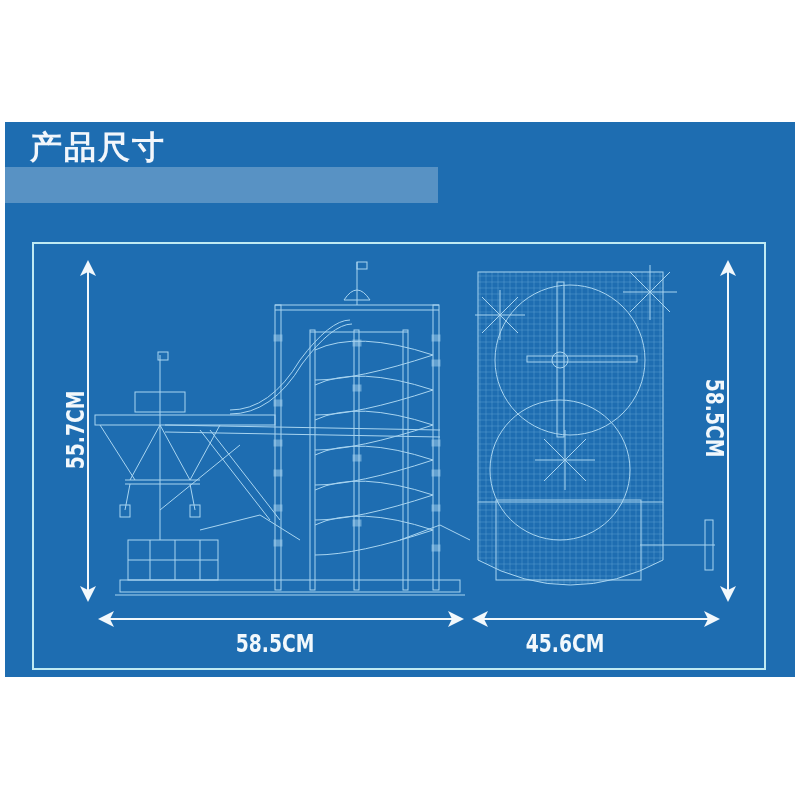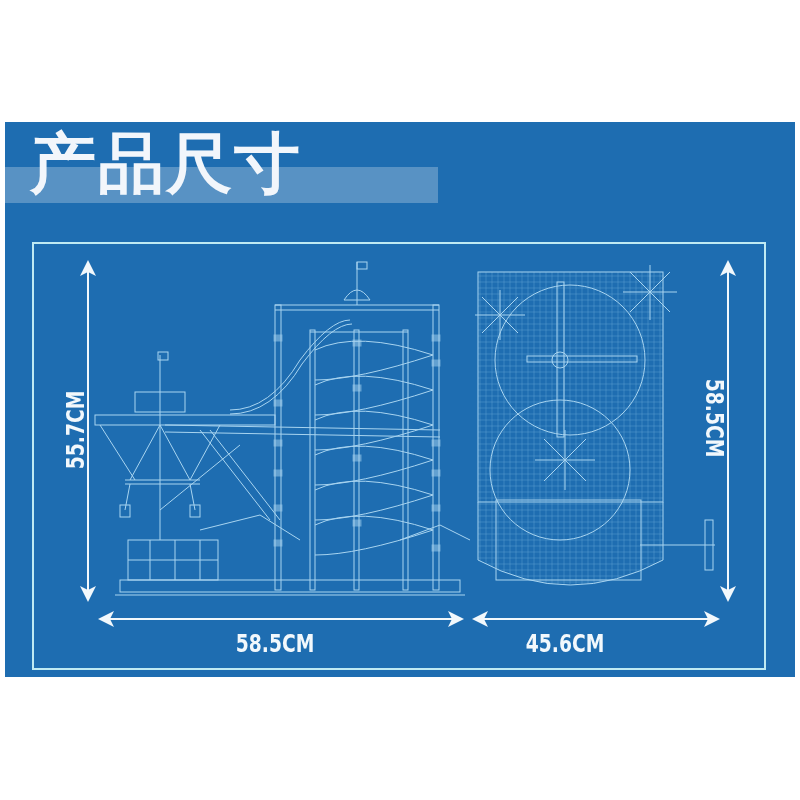--- a/index.html
+++ b/index.html
@@ -1,19 +1,19 @@
 <!DOCTYPE html>
 <html><head>
 <meta charset="utf-8">
 <style>
   html, body { margin: 0; padding: 0; background: #ffffff; }
   body { width: 800px; height: 800px; position: relative; overflow: hidden; font-family: "DejaVu Sans", sans-serif; }
   .panel { position: absolute; left: 5px; top: 122px; width: 790px; height: 555px; background: #1e6db1; }
   .title-band { position: absolute; left: 5px; top: 167px; width: 433px; height: 36px; background: rgba(160,190,220,0.45); }
-  .title { position: absolute; left: 30px; top: 131px; color: #f2f6fb; font-size: 66px; font-weight: bold; letter-spacing: 2px; line-height: 1; font-family: "DejaVu Sans", sans-serif; }
+  .title { position: absolute; left: 30px; top: 131px; color: #f2f6fb; font-size: 32px; font-weight: bold; letter-spacing: 2px; line-height: 1; font-family: "DejaVu Sans", sans-serif; }
   .frame { position: absolute; left: 32px; top: 242px; width: 734px; height: 428px; border: 2px solid #bfeaf3; box-sizing: border-box; }
   .dim { position: absolute; color: #f2f8fc; font-family: "DejaVu Sans", sans-serif; font-weight: bold; font-size: 24px; letter-spacing: 0px; white-space: nowrap; transform-origin: center center; }
   .dim-h1 { left: 205px; top: 630px; width: 140px; text-align: center; transform: scaleX(0.78); }
   .dim-h2 { left: 500px; top: 630px; width: 130px; text-align: center; transform: scaleX(0.78); }
   .dim-v1 { left: 16px; top: 416px; width: 120px; text-align: center; transform: rotate(-90deg) scaleX(0.78); }
   .dim-v2 { left: 654px; top: 404px; width: 120px; text-align: center; transform: rotate(90deg) scaleX(0.78); }
   svg.layer { position: absolute; left: 0; top: 0; }
 </style>
 </head>
 <body>

